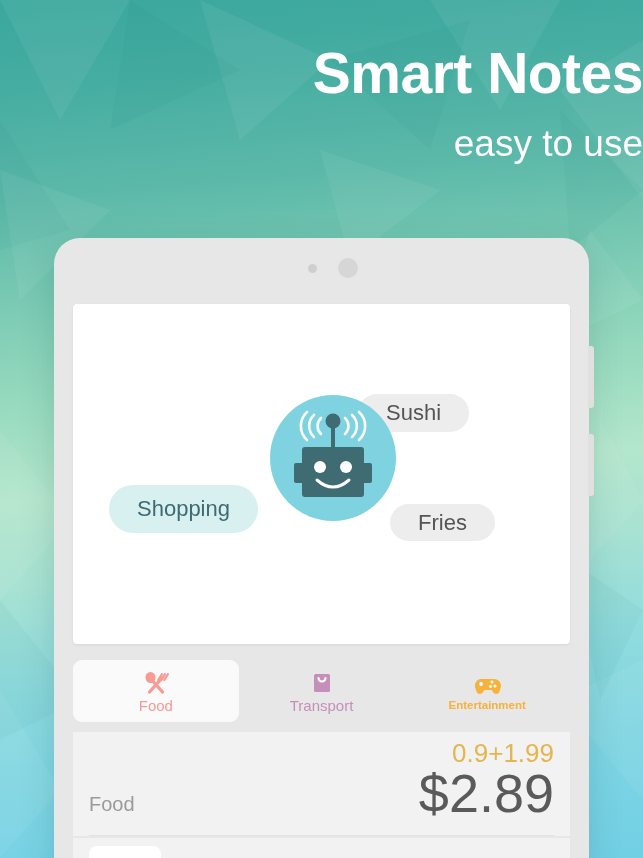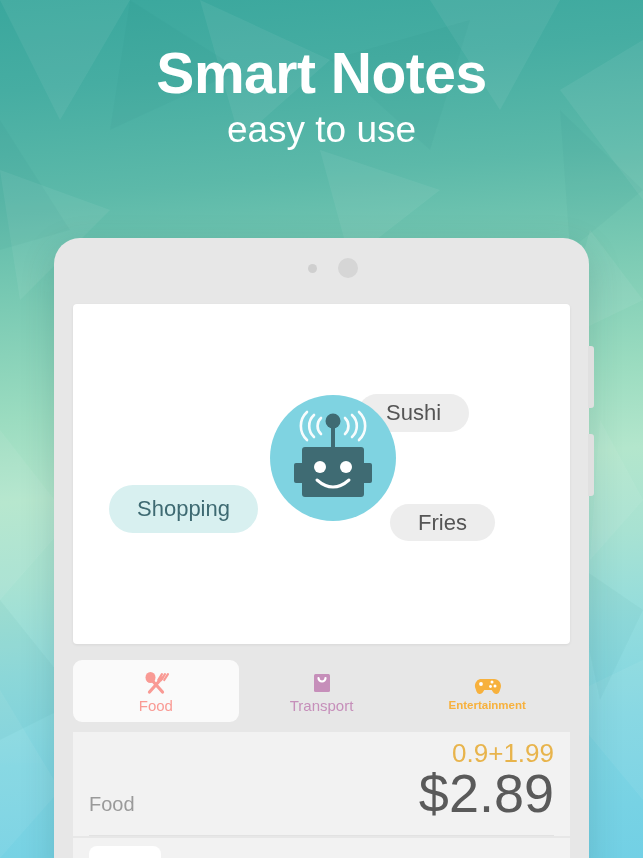--- a/index.html
+++ b/index.html
@@ -34,33 +34,33 @@
   .poly-layer {
     position: absolute;
     inset: 0;
     pointer-events: none;
   }
 
   
   .header {
     position: absolute;
     top: 0; left: 0; right: 0;
-    text-align: center;
+    text-align: right;
     padding-top: 44px;
     z-index: 5;
   }
   .title {
     font-size: 57px;
     font-weight: bold;
     color: #ffffff;
     letter-spacing: -0.5px;
     line-height: 1.05;
   }
   .subtitle {
-    margin-top: 6px;
+    margin-top: 20px;
     font-size: 37px;
     font-weight: 300;
     color: #ffffff;
     letter-spacing: 0px;
     line-height: 1.1;
   }
 
   
   .tablet {
     position: absolute;

